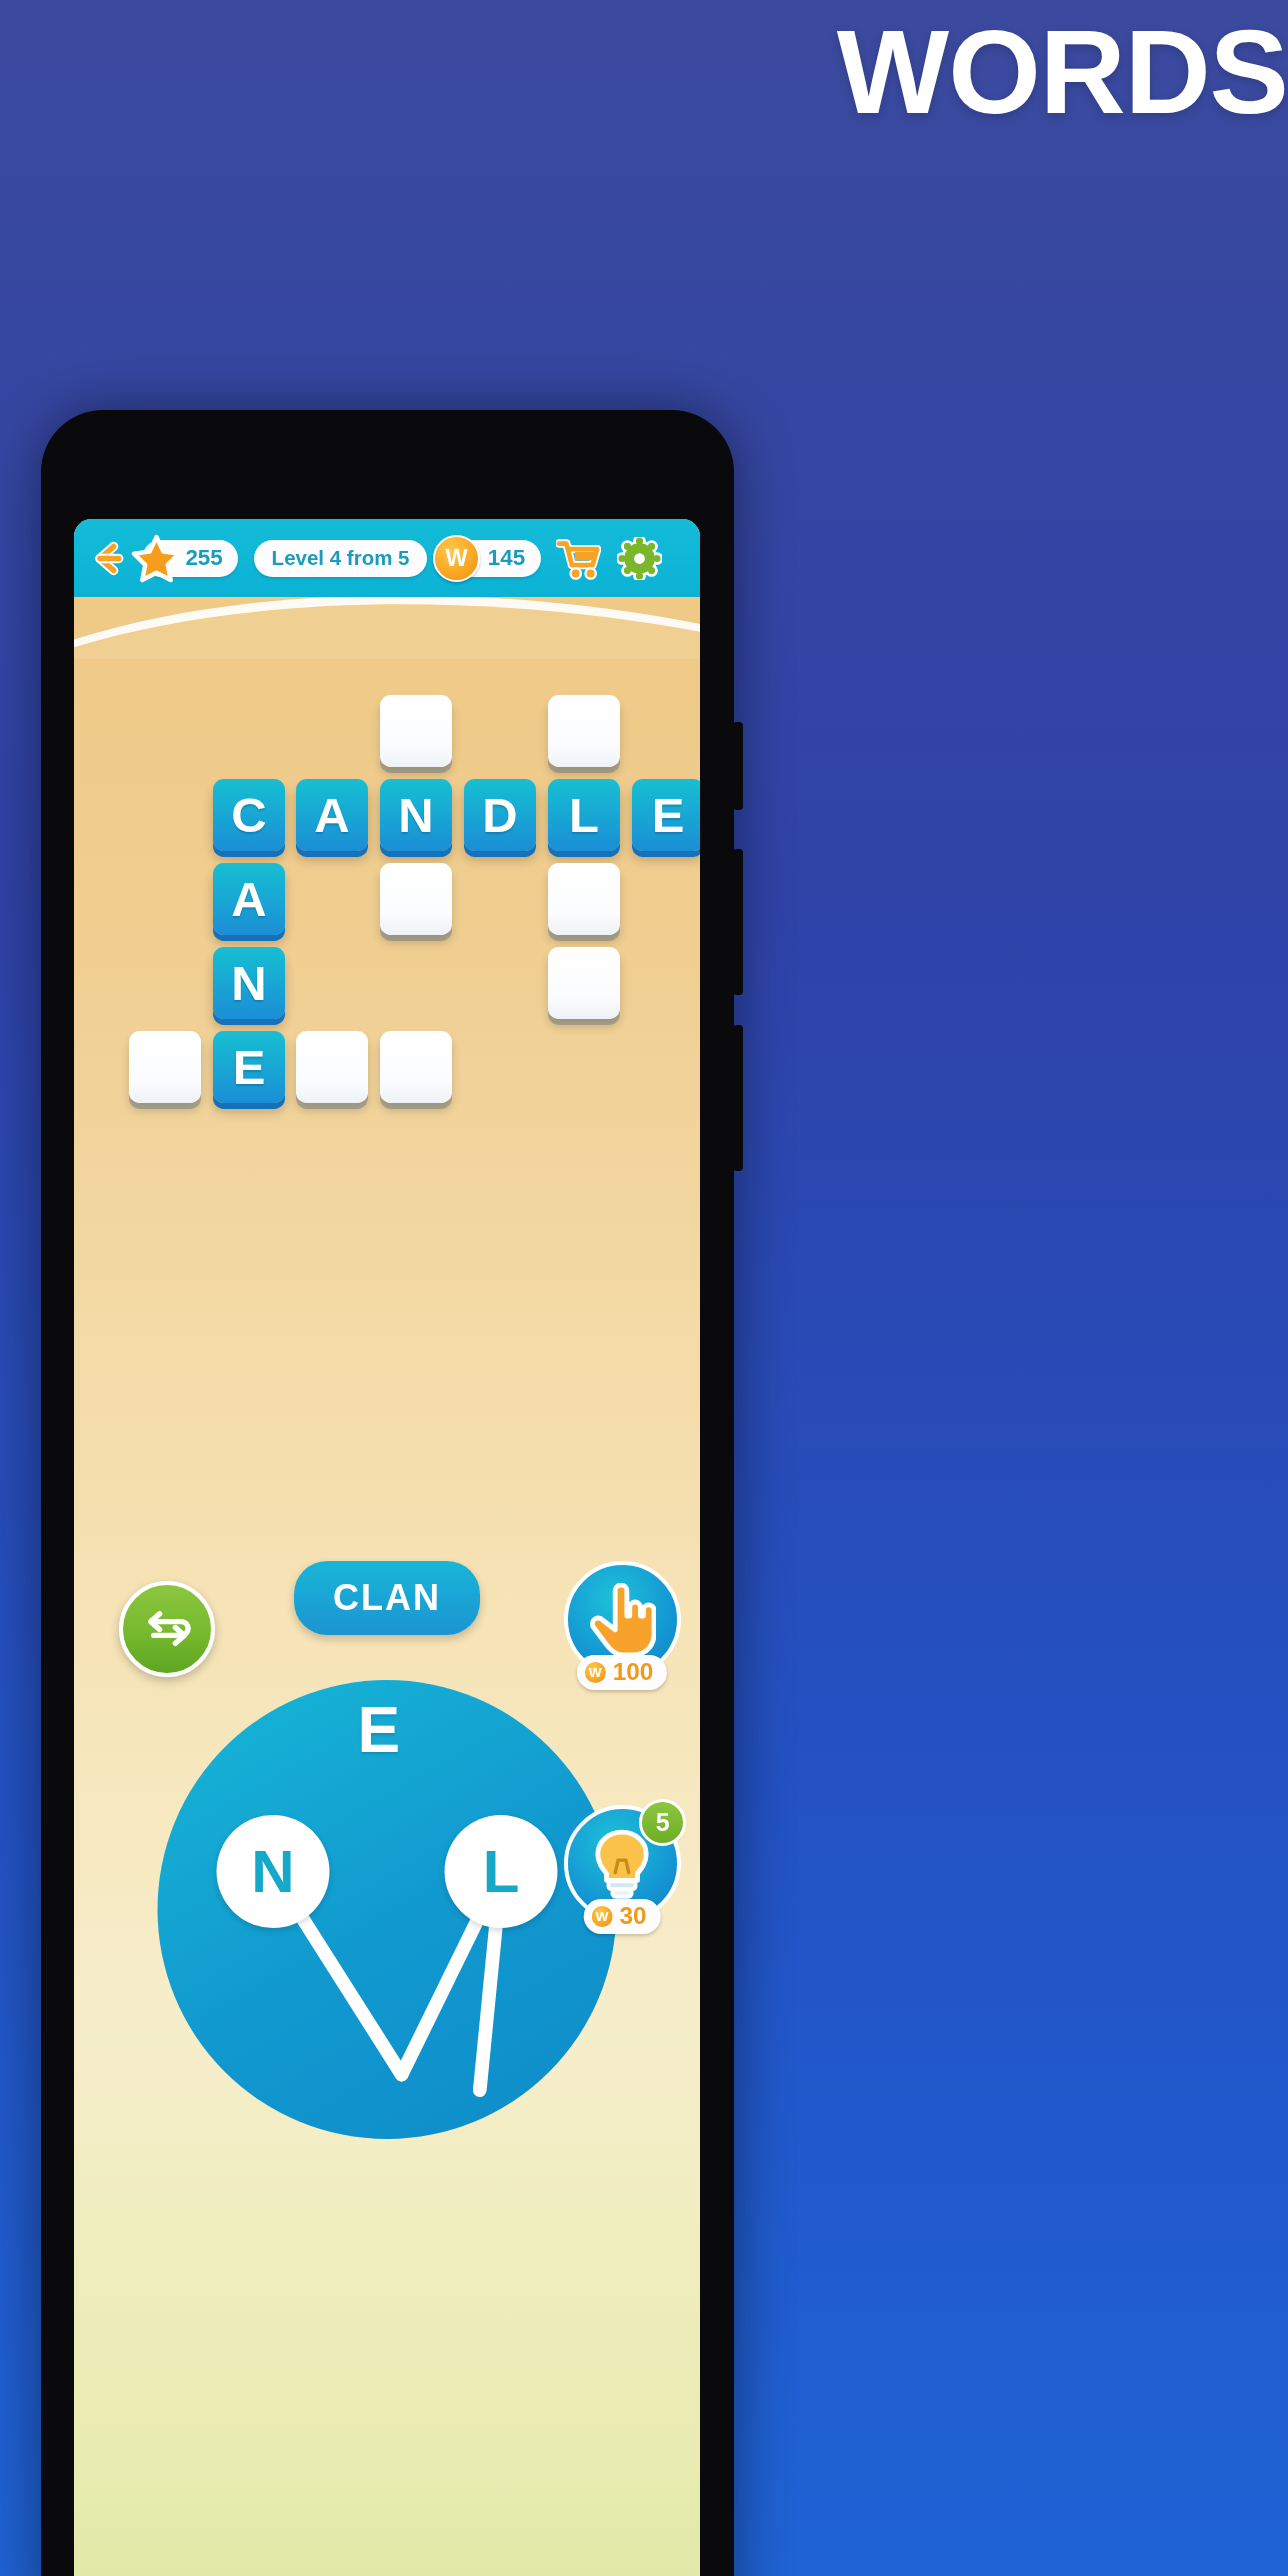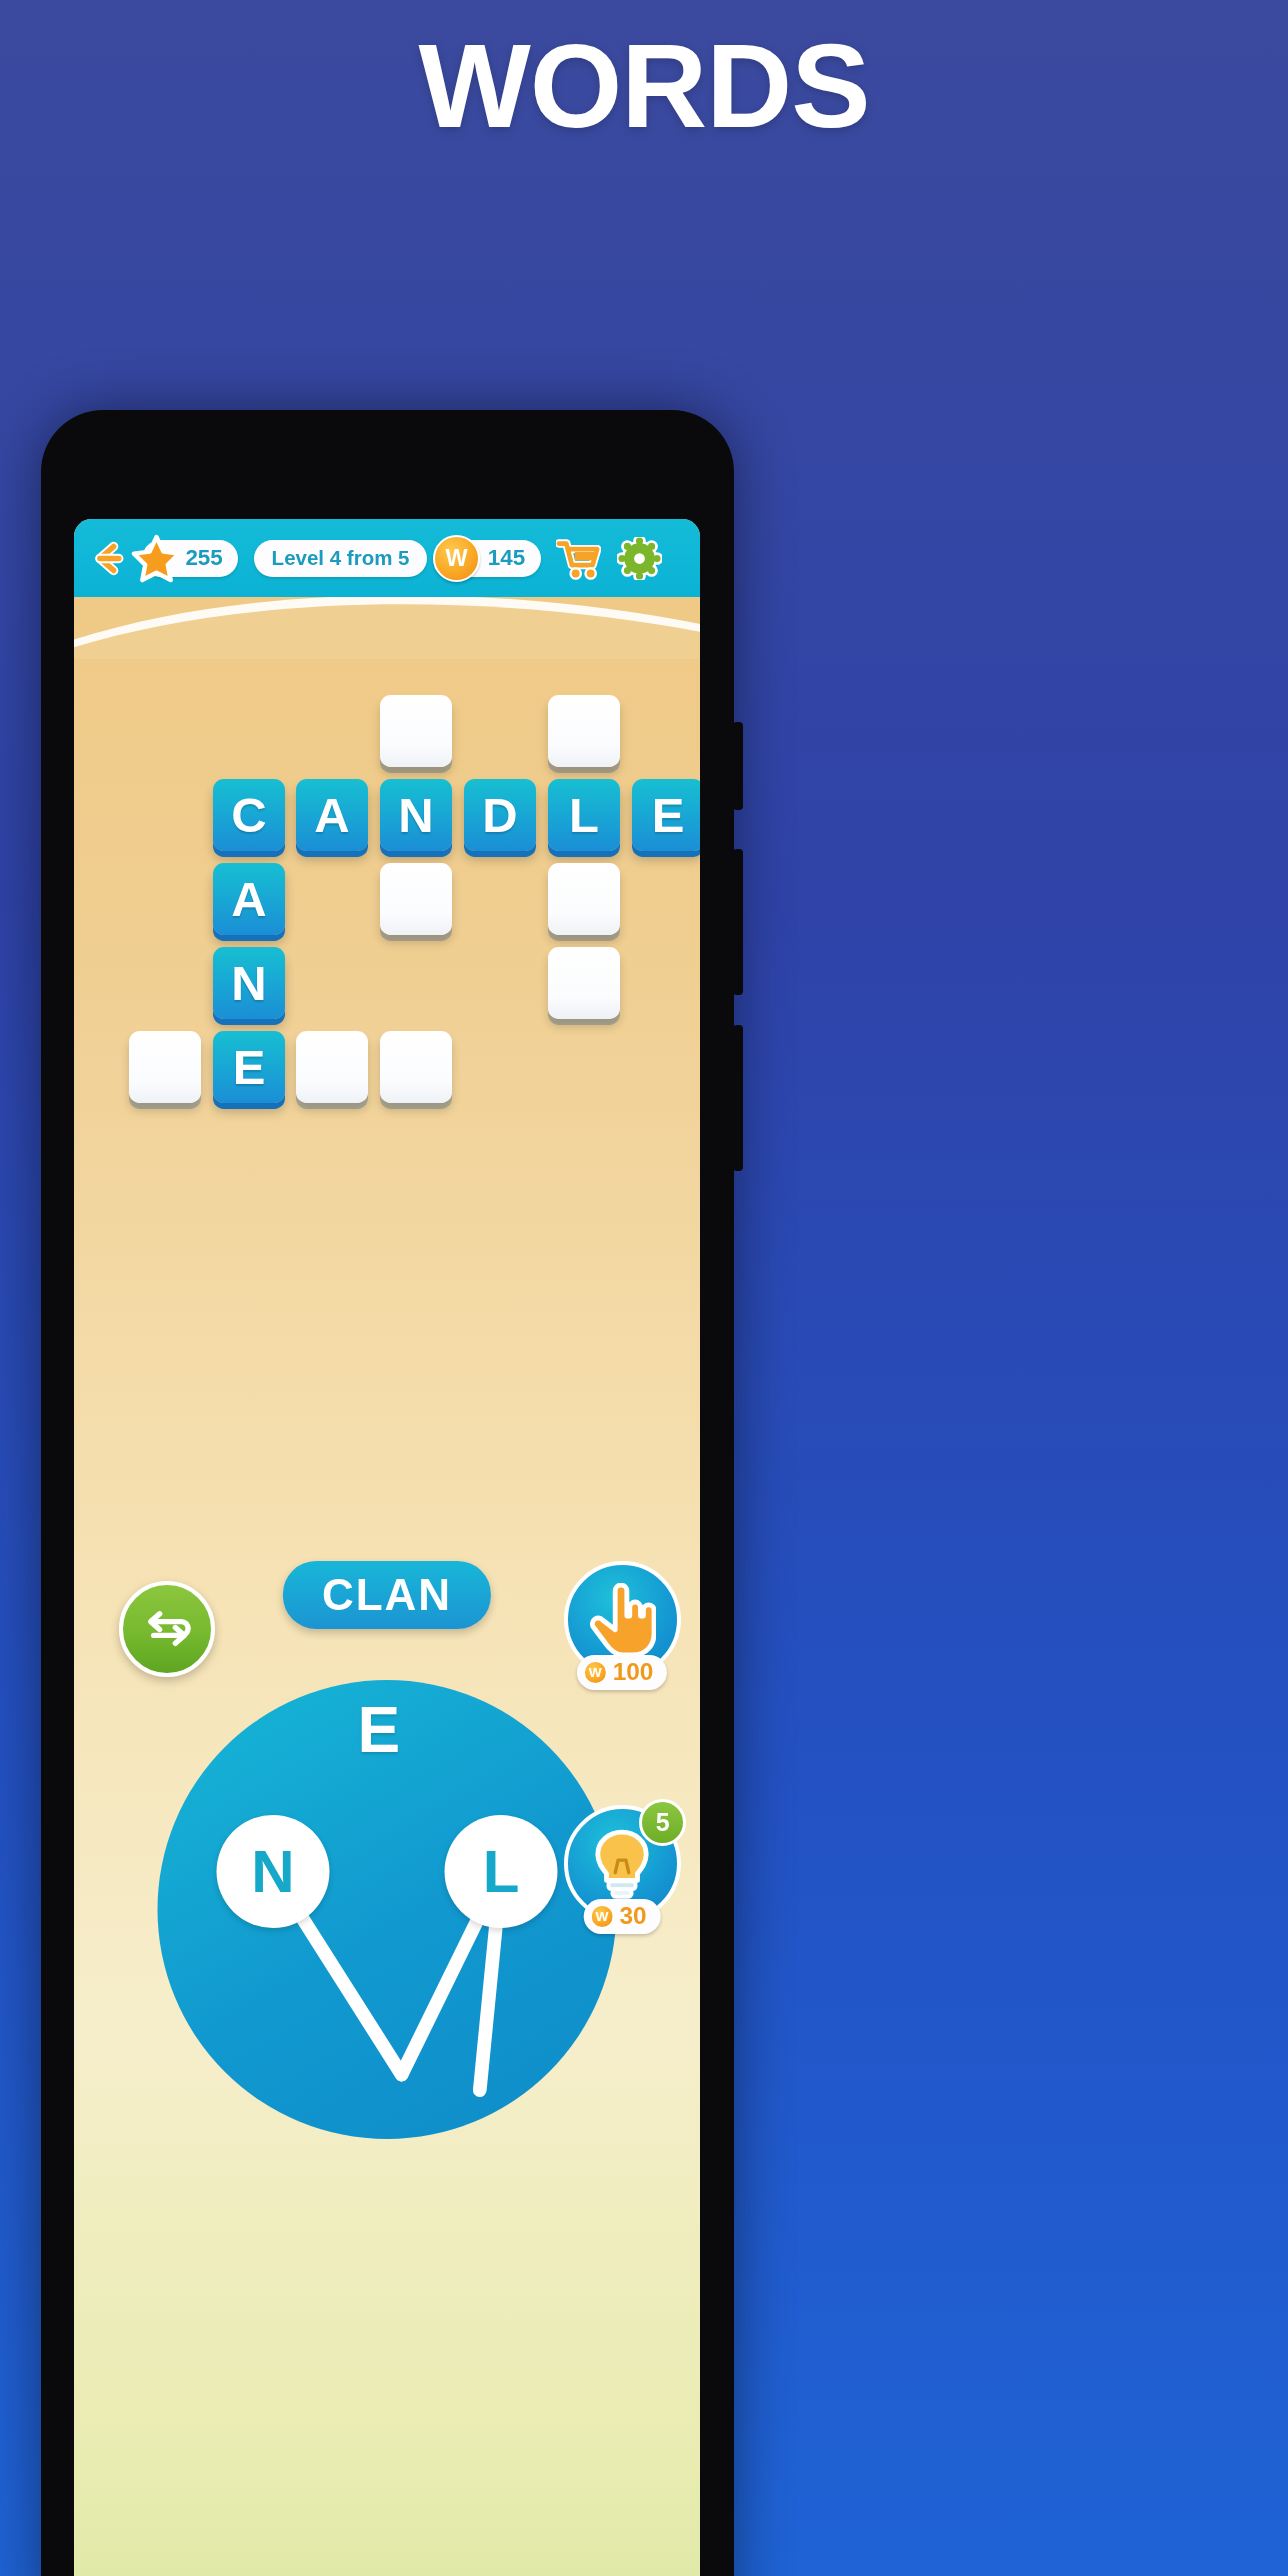--- a/index.html
+++ b/index.html
@@ -5,22 +5,22 @@
   * { margin:0; padding:0; box-sizing:border-box; }
   html,body { width:1288px; height:2576px; overflow:hidden; }
   body {
     font-family:"Liberation Sans", sans-serif;
     background:linear-gradient(180deg,#3b4a9e 0%,#2f43a8 35%,#2352c4 70%,#1f63d6 100%);
     position:relative;
   }
 
   
   .promo-title{
-    position:absolute; top:23px; left:0; width:100%;
-    text-align:center; color:#ffffff;
+    position:absolute; top:9px; left:0; width:100%;
+    text-align:right; color:#ffffff;
     font-weight:bold; font-size:119px; line-height:1.06;
     letter-spacing:-1px;
     font-family:"Liberation Sans Narrow","Liberation Sans",sans-serif;
     text-shadow:0 2.9px 9.8px rgba(0,0,0,.18);
   }
   .promo-title .ln{display:block;}
 
   
   .phone{
     position:absolute; left:41px; top:410px;
@@ -106,22 +106,22 @@
     box-shadow:0 3.9px 9.8px rgba(0,0,0,.22);
     display:flex; align-items:center; justify-content:center;
     z-index:4; cursor:pointer;
   }
 
   
   .word-bubble{
     position:absolute; left:50%; transform:translateX(-50%);
     top:1042px;
     background:linear-gradient(180deg,#18b6d8 0%,#1c94d2 100%);
-    color:#fff; font-weight:bold; font-size:44px; letter-spacing:2px;
-    padding:9px 39px; border-radius:33px;
+    color:#fff; font-weight:bold; font-size:36px; letter-spacing:2px;
+    padding:16px 39px; border-radius:33px;
     box-shadow:0 3.9px 8.8px rgba(0,0,0,.2);
     z-index:7;
   }
 
   
   .wheel{
     position:absolute; left:50%; transform:translateX(-50%);
     top:1161px; width:459px; height:459px; border-radius:50%;
     background:linear-gradient(150deg,#17b7d6 0%,#1198cf 55%,#0f8cc9 100%);
     z-index:4;

